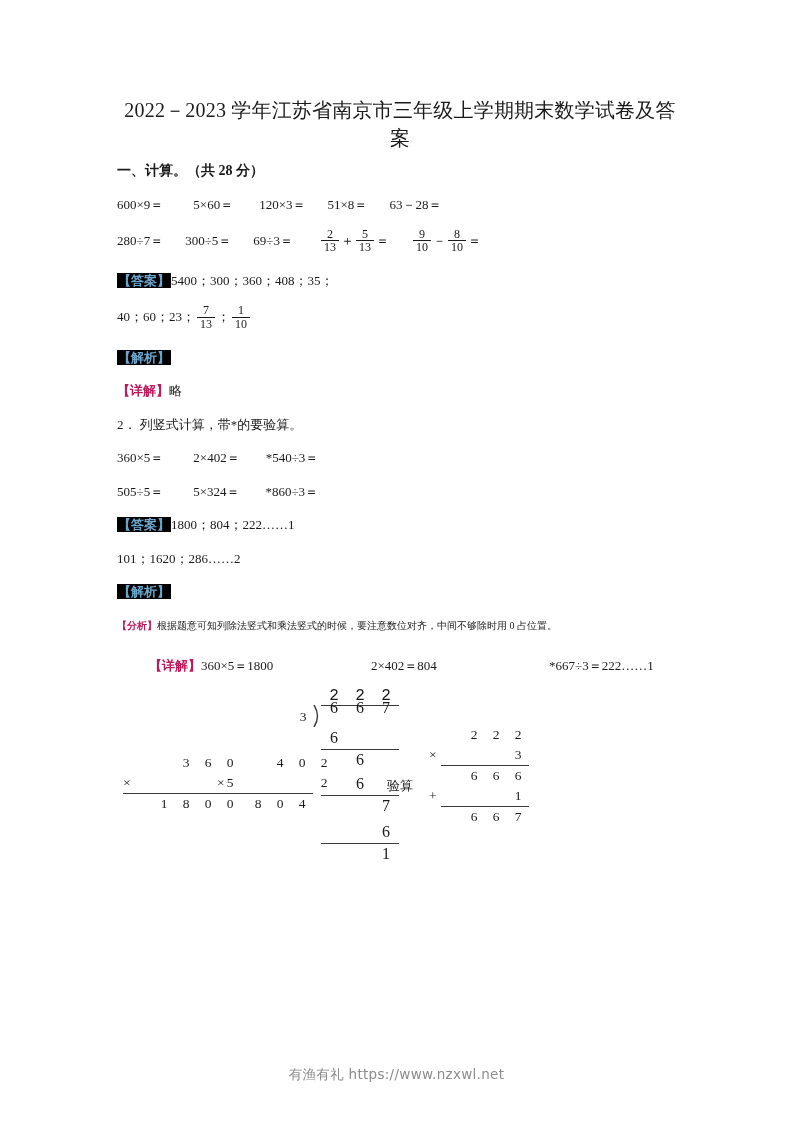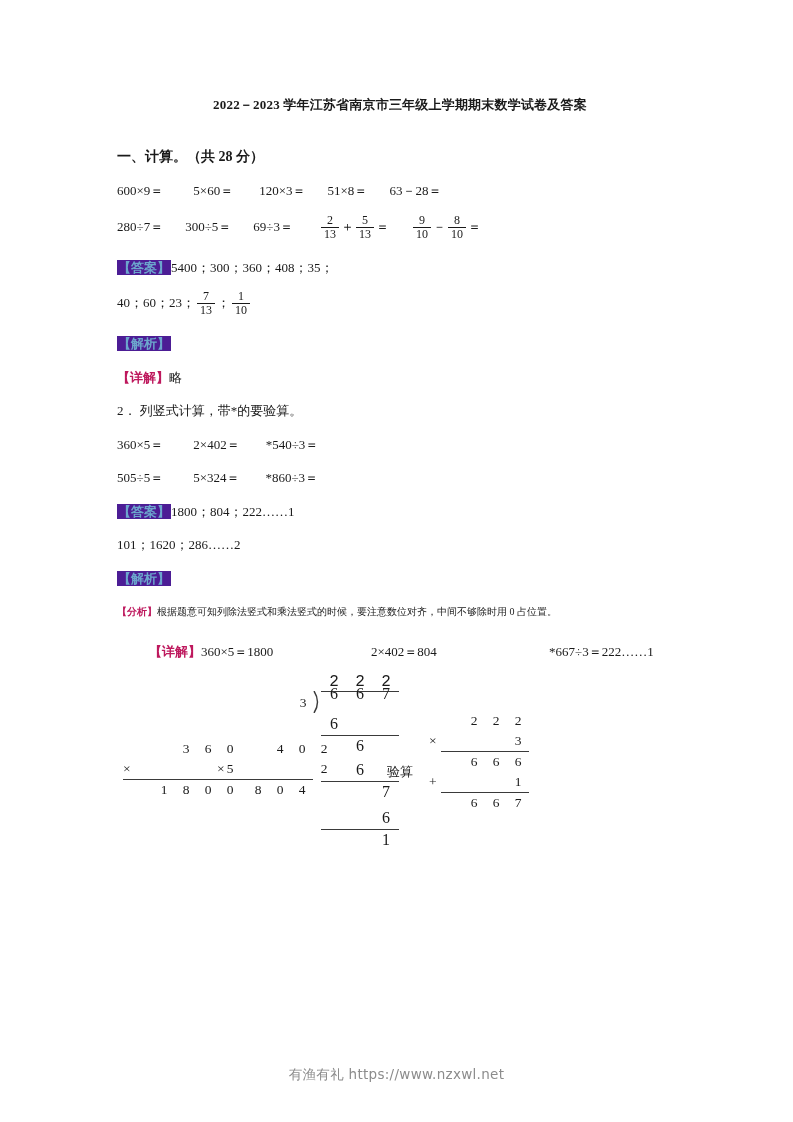--- a/index.html
+++ b/index.html
@@ -25,24 +25,24 @@
   .content {
     position: absolute;
     left: 117px;
     top: 96px;
     width: 566px;
   }
 
   
   .doc-title {
     text-align: center;
-    font-size: 13px;
-    font-weight: bold;
+    font-size: 20px;
+    font-weight: normal;
     letter-spacing: 0.2px;
-    margin: 0 0 32px 0;
+    margin: 0 0 8px 0;
     line-height: 1.4;
   }
 
   
   .section-head {
     font-size: 14px;
     font-weight: bold;
     margin: 0 0 14px 0;
     line-height: 1.5;
   }
@@ -60,21 +60,21 @@
 
   
   .expr { display: inline-block; }
   .sp-a { display:inline-block; width: 30px; }
   .sp-b { display:inline-block; width: 26px; }
   .sp-c { display:inline-block; width: 22px; }
 
   
   .tag {
     color: #6ca6cd;
-    background: #4c1d95;
+    background: #000000;
     font-weight: bold;
     padding: 0 1px;
   }
   .tag-dark {
     color: #be185d;
     font-weight: bold;
   }
 
   
   .frac {

